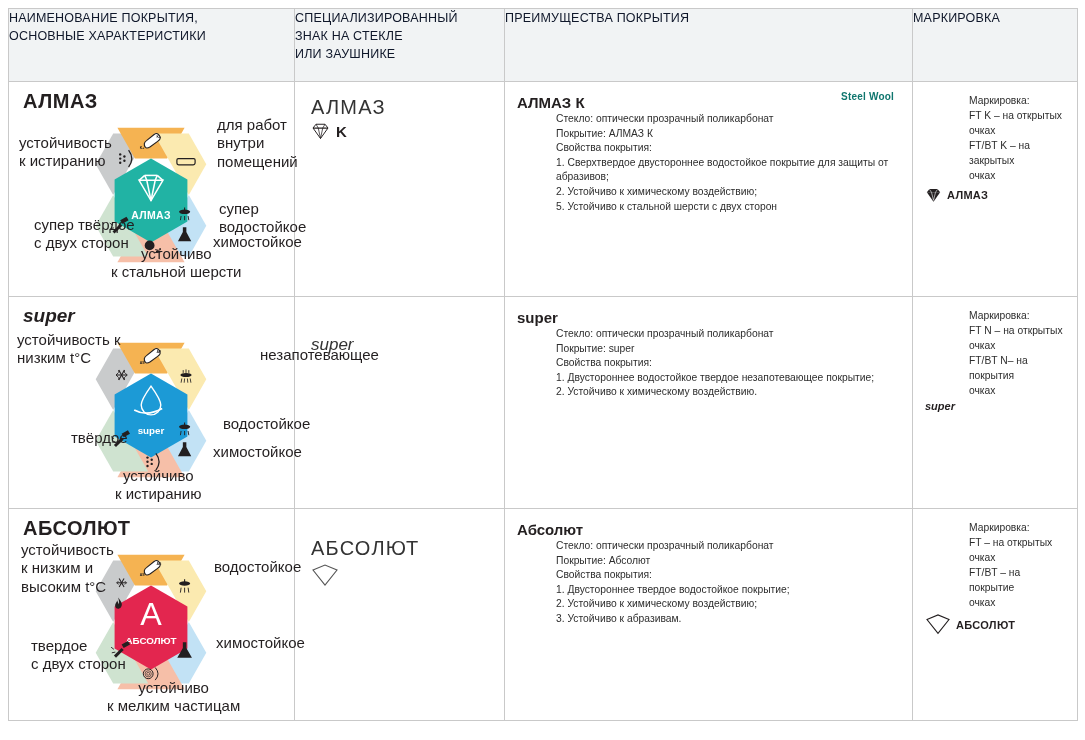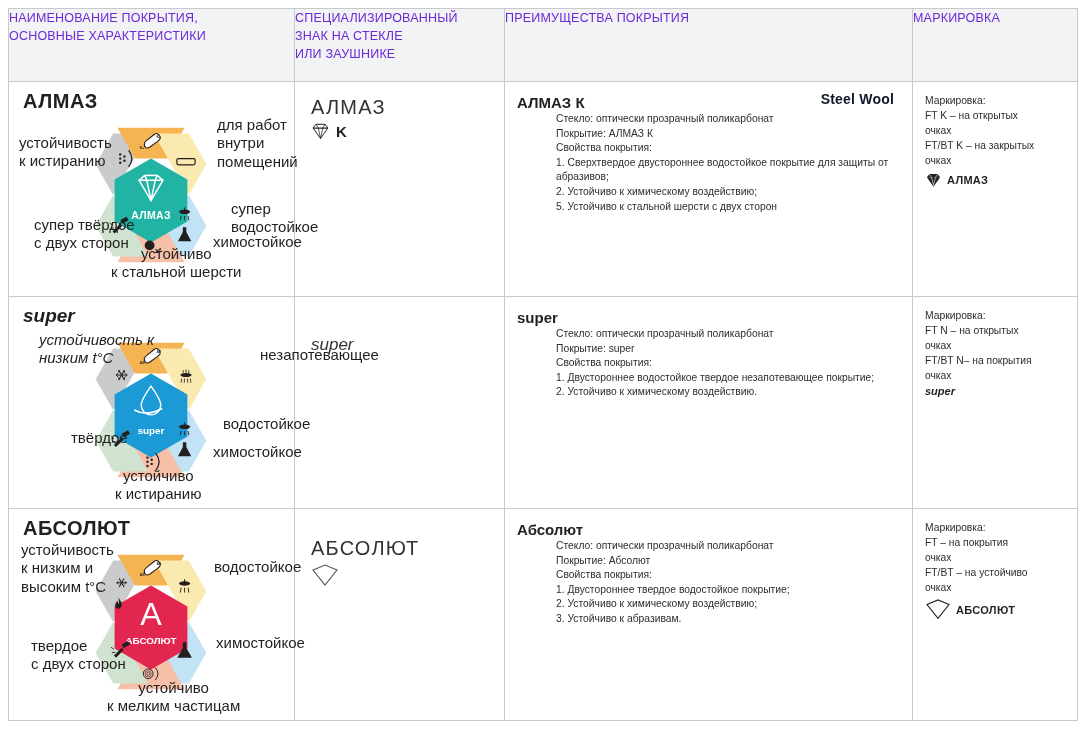--- a/index.html
+++ b/index.html
@@ -22,21 +22,21 @@
     border:1px solid #c9c9c9;
     vertical-align:top;
     padding:0;
   }
   thead th{
     background:#f1f3f4;
     text-align:left;
     font-weight:400;
     font-size:12.5px;
     letter-spacing:.2px;
-    color:#6d28d9;
+    color:#0f172a;
     padding:10px 12px 10px 12px;
     height:72px;
     vertical-align:middle;
     line-height:1.45;
   }
   .col1{width:286px;}
   .col2{width:210px;}
   .col3{width:408px;}
   .col4{width:165px;}
 
@@ -69,26 +69,26 @@
   .mark-name.big{font-size:20px;letter-spacing:1.2px;}
   .mark-row{display:flex;align-items:center;gap:6px;margin-top:3px;}
   .mark-k{font-size:15px;font-weight:700;color:#231f20;}
 
   
   .c3inner{padding:12px 14px 10px 12px;position:relative;}
   .adv-title{font-size:15px;font-weight:700;color:#231f20;margin-bottom:1px;}
   .adv-line{font-size:10.3px;line-height:1.42;color:#2d2d2d;margin-left:39px;}
   .steelwool{
     position:absolute;right:18px;top:9px;
-    font-size:14px;font-weight:700;color:#0f172a;letter-spacing:.2px;
+    font-size:10px;font-weight:700;color:#0f766e;letter-spacing:.2px;
   }
 
   
   .c4inner{padding:12px 10px 10px 12px;}
-  .mk-line{font-size:10.3px;line-height:1.45;color:#2d2d2d;}
+  .mk-line{font-size:10.3px;line-height:1.45;color:#2d2d2d;margin-left:44px;}
   .mk-badge{display:flex;align-items:center;gap:5px;margin-top:3px;}
   .mk-badge b{font-size:11px;font-weight:700;letter-spacing:.3px;}
   .sup-italic{font-style:italic;font-weight:700;font-size:11px;margin-top:1px;display:block;}
 </style>
 </head>
 <body>
 
 <div class="sheet">
 <table class="grid">
   <colgroup>
@@ -183,21 +183,21 @@
                     <line x1="-7" y1="3" x2="-12" y2="4"></line>
                   </g>
             </g>
           </svg>
 
           <div class="lbl l" style="left:10px;top:52px;">устойчивость
 к истиранию</div>
           <div class="lbl r" style="left:208px;top:34px;">для работ
 внутри
 помещений</div>
-          <div class="lbl r" style="left:222px;top:118px;">супер
+          <div class="lbl r" style="left:210px;top:118px;">супер
 водостойкое</div>
           <div class="lbl r" style="left:204px;top:151px;">химостойкое</div>
           <div class="lbl l" style="left:25px;top:134px;">супер твёрдое
 с двух сторон</div>
           <div class="lbl l" style="left:102px;top:163px;text-align:center;">устойчиво
 к стальной шерсти</div>
         </div>
       </td>
 
       <td class="cell">
@@ -327,21 +327,21 @@
             <g transform="translate(56,160)" fill="#231f20">
               <path d="M2,-8 l9,-5 3,5 -9,5 z"></path>
               <path d="M2,-3 l-11,11 3,3 11,-11 z"></path>
               <g stroke="#231f20" stroke-width="1.3">
                     <line x1="-9" y1="-1" x2="-13" y2="-4"></line>
                     <line x1="-7" y1="3" x2="-12" y2="4"></line>
                   </g>
             </g>
           </svg>
 
-          <div class="lbl l" style="left:30px;top:34px;font-style:italic;">устойчивость к
+          <div class="lbl l" style="left:8px;top:34px;">устойчивость к
 низким t°C</div>
           <div class="lbl r" style="left:207px;top:49px;margin-left:44px;">незапотевающее</div>
           <div class="lbl r" style="left:214px;top:118px;">водостойкое</div>
           <div class="lbl r" style="left:204px;top:146px;">химостойкое</div>
           <div class="lbl l" style="left:38px;top:132px;margin-left:24px;">твёрдое</div>
           <div class="lbl l" style="left:106px;top:170px;text-align:center;">устойчиво
 к истиранию</div>
         </div>
       </td>
 
@@ -469,23 +469,23 @@
           <div class="adv-line">Свойства покрытия:</div>
           <div class="adv-line">1. Двустороннее твердое водостойкое покрытие;</div>
           <div class="adv-line">2. Устойчиво к химическому воздействию;</div>
           <div class="adv-line">3. Устойчиво к абразивам.</div>
         </div>
       </td>
 
       <td class="cell">
         <div class="c4inner">
           <div class="mk-line">Маркировка:</div>
-          <div class="mk-line">FT – на покрытия</div>
-          <div class="mk-line">очках</div>
-          <div class="mk-line">FT/BT – на устойчиво</div>
+          <div class="mk-line">FT – на открытых</div>
+          <div class="mk-line">очках</div>
+          <div class="mk-line">FT/BT – на покрытие</div>
           <div class="mk-line">очках</div>
           <div class="mk-badge">
             <svg width="26" height="22" viewBox="0 0 28 24">
               <polygon points="2,6 14,1 26,6 14,21" fill="#ffffff" stroke="#231f20" stroke-width="1.2"></polygon>
             </svg>
             <b>АБСОЛЮТ</b>
           </div>
         </div>
       </td>
     </tr>

